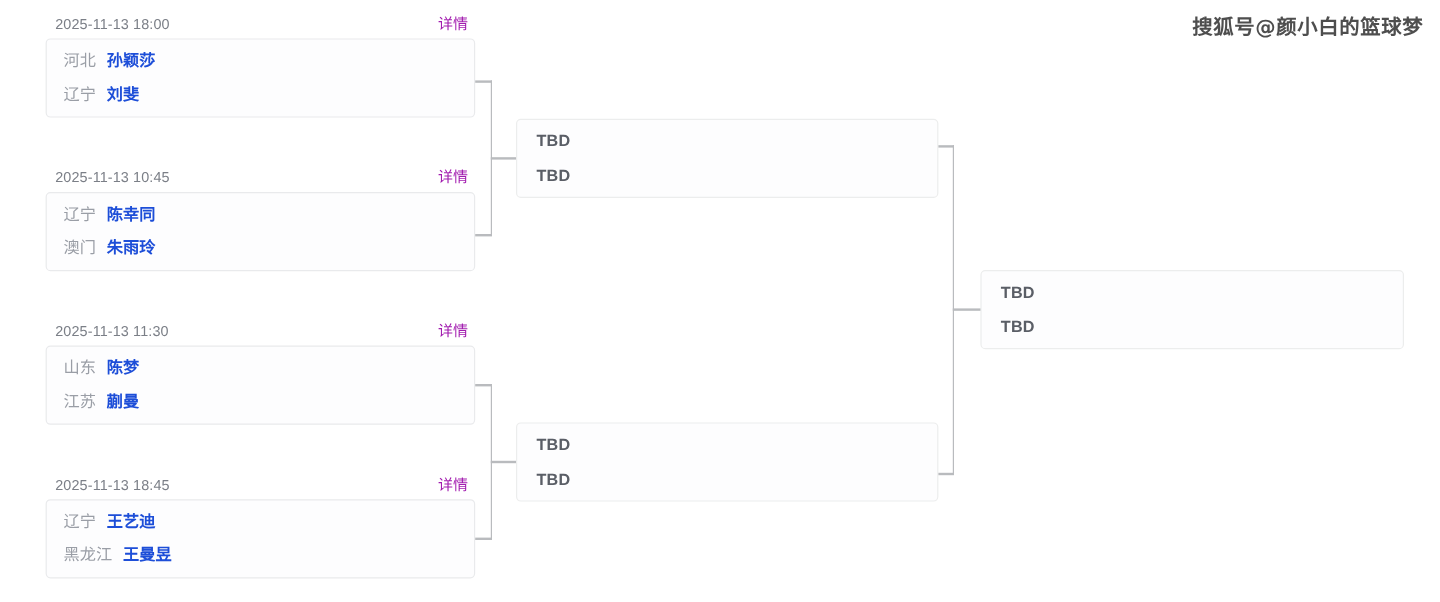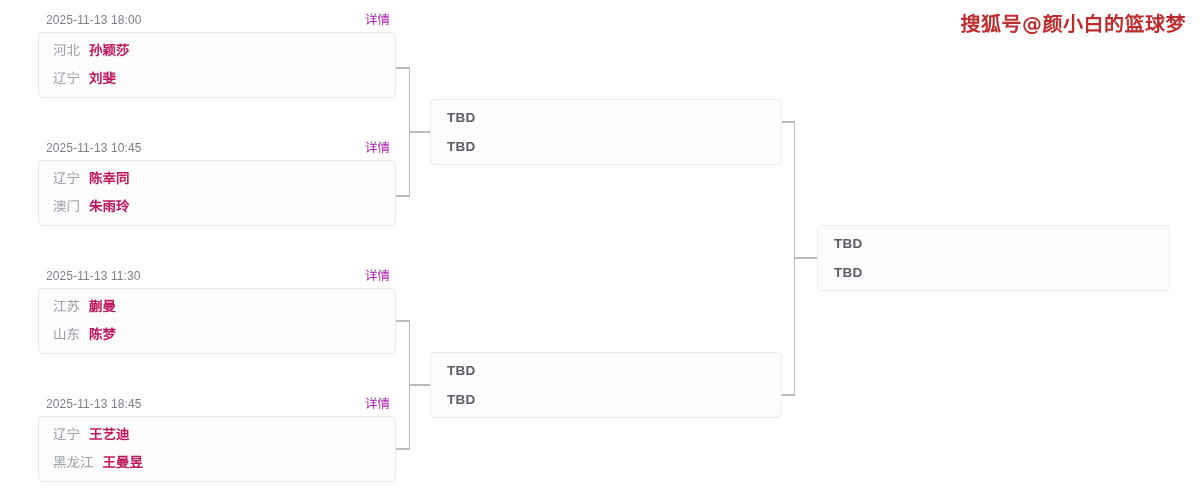--- a/index.html
+++ b/index.html
@@ -68,21 +68,21 @@
     display: flex;
     font-size: 13.5px;
     white-space: nowrap;
   }
   .team-region {
     color: #9a9ea6;
     font-weight: 400;
     margin-right: 9px;
   }
   .team-player {
-    color: #be185d;
+    color: #1d4ed8;
     font-weight: 700;
   }
 
   
   .tbd-card {
     position: absolute;
     box-sizing: border-box;
     border: 1px solid #eceded;
     border-radius: 4px;
     background: #fdfdfe;
@@ -106,23 +106,23 @@
     background: #b9bbbe;
   }
   .conn-v { width: 1.5px; }
   .conn-h { height: 1.5px; }
 
   
   #watermark {
     position: absolute;
     right: 14px;
     top: 8px;
-    font-size: 20px;
+    font-size: 17px;
     font-weight: 700;
-    color: #b91c1c;
+    color: #404040;
     font-family: "DejaVu Sans", "Liberation Sans", sans-serif;
     letter-spacing: 0.5px;
     white-space: nowrap;
     text-shadow: 0.6px 0.6px 0 rgba(255,255,255,0.85);
     opacity: 0.92;
   }
 </style>
 </head>
 <body>
 
@@ -164,26 +164,26 @@
     </div>
   </div>
 
   <div class="match" style="left:38px; top:264px;">
     <div class="match-header">
       <span class="match-datetime">2025-11-13  11:30</span>
       <span class="match-details-link">详情</span>
     </div>
     <div class="match-card">
       <div class="team-row">
+        <span class="team-region">山东</span>
+        <span class="team-player">陈梦</span>
+      </div>
+      <div class="team-row">
         <span class="team-region">江苏</span>
         <span class="team-player">蒯曼</span>
-      </div>
-      <div class="team-row">
-        <span class="team-region">山东</span>
-        <span class="team-player">陈梦</span>
       </div>
     </div>
   </div>
 
   <div class="match" style="left:38px; top:392px;">
     <div class="match-header">
       <span class="match-datetime">2025-11-13  18:45</span>
       <span class="match-details-link">详情</span>
     </div>
     <div class="match-card">

